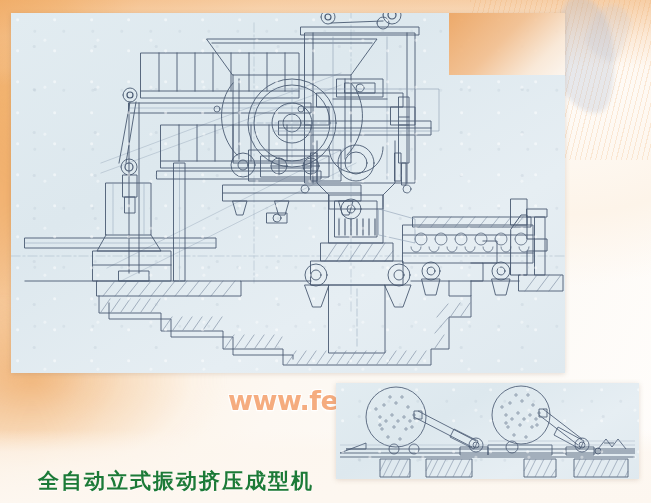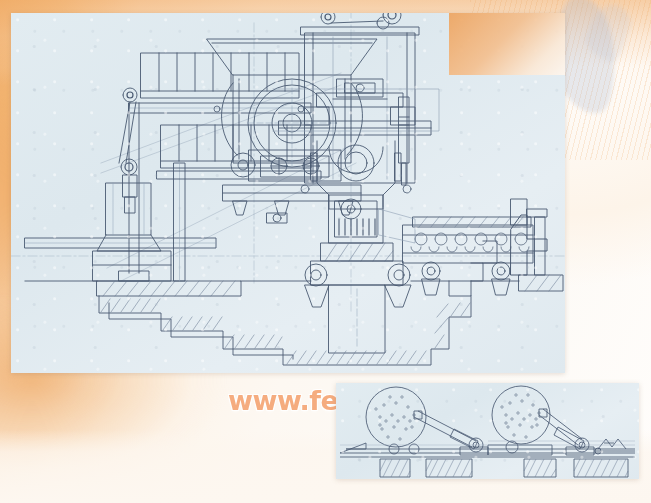--- a/index.html
+++ b/index.html
@@ -676,14 +676,15 @@
 
         <g stroke="#97a7b9" stroke-width="0.5" opacity="0.8">
           <line x1="4" y1="62" x2="299" y2="62"></line>
           <line x1="152" y1="58" x2="299" y2="58"></line>
         </g>
 
       </g>
     </svg>
   </div>
 
+  <div id="caption">全自动立式振动挤压成型机</div>
 
 </div>
 
 </body></html>

